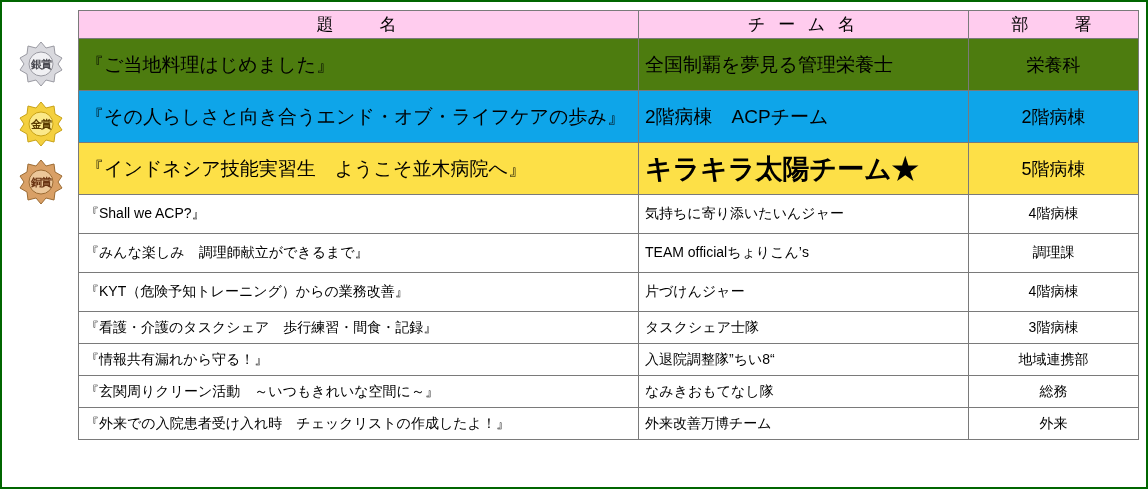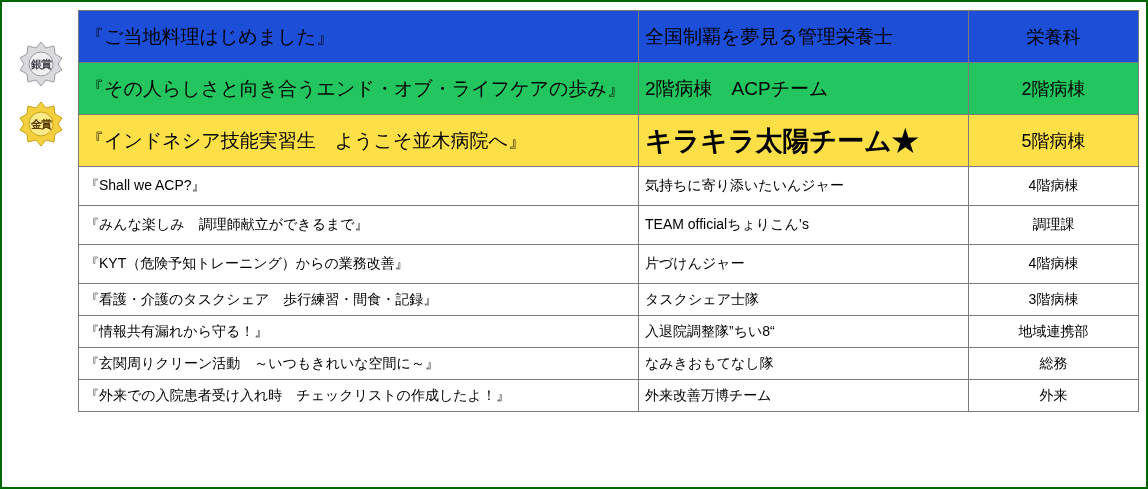--- a/index.html
+++ b/index.html
@@ -100,22 +100,22 @@
     text-align: center;
     font-size: 17px;
     font-weight: normal;
     color: #000000;
     height: 28px;
     letter-spacing: 4px;
   }
 
   
   tr.award td { height: 52px; }
-  tr.gold td   { background: #1d4ed8; }
-  tr.silver td { background: #22c55e; }
+  tr.gold td   { background: #4d7c0f; }
+  tr.silver td { background: #0ea5e9; }
   tr.bronze td { background: #fde047; }
   tr.award .title {
     font-size: 19px;
     text-align: left;
     color: #000000;
   }
   tr.award .team {
     font-size: 19px;
     text-align: left;
     color: #000000;
@@ -176,31 +176,47 @@
           <svg class="rosette" viewBox="0 0 46 46" xmlns="http://www.w3.org/2000/svg">
             <g>
               <path d="M23 1 L28 7 L36 5 L37 13 L44 17 L40 23 L44 29 L37 33 L36 41 L28 39 L23 45 L18 39 L10 41 L9 33 L2 29 L6 23 L2 17 L9 13 L10 5 L18 7 Z" fill="#f4d03f" stroke="#c8a216" stroke-width="1"></path>
               <circle cx="23" cy="23" r="12" fill="#fbe98a" stroke="#c8a216" stroke-width="1"></circle>
             </g>
           </svg>
           <span class="medal-label">金賞</span>
         </div>
       </div>
 
+      <div class="medal bronze">
+        <div class="medal-badge">
+          <svg class="rosette" viewBox="0 0 46 46" xmlns="http://www.w3.org/2000/svg">
+            <g>
+              <path d="M23 1 L28 7 L36 5 L37 13 L44 17 L40 23 L44 29 L37 33 L36 41 L28 39 L23 45 L18 39 L10 41 L9 33 L2 29 L6 23 L2 17 L9 13 L10 5 L18 7 Z" fill="#d9a066" stroke="#9c6b33" stroke-width="1"></path>
+              <circle cx="23" cy="23" r="12" fill="#ecc79a" stroke="#9c6b33" stroke-width="1"></circle>
+            </g>
+          </svg>
+          <span class="medal-label">銅賞</span>
+        </div>
+      </div>
 
     </div>
 
     <div class="table-wrap">
       <table class="awards">
         <colgroup>
           <col class="c-title">
           <col class="c-team">
           <col class="c-dept">
         </colgroup>
         <tbody>
+          <tr class="hdr">
+            <td>題　　名</td>
+            <td>チ ー ム 名</td>
+            <td>部　　署</td>
+          </tr>
 
           <tr class="award gold">
             <td class="title">『ご当地料理はじめました』</td>
             <td class="team">全国制覇を夢見る管理栄養士</td>
             <td class="dept">栄養科</td>
           </tr>
 
           <tr class="award silver">
             <td class="title">『その人らしさと向き合うエンド・オブ・ライフケアの歩み』</td>
             <td class="team">2階病棟　ACPチーム</td>

